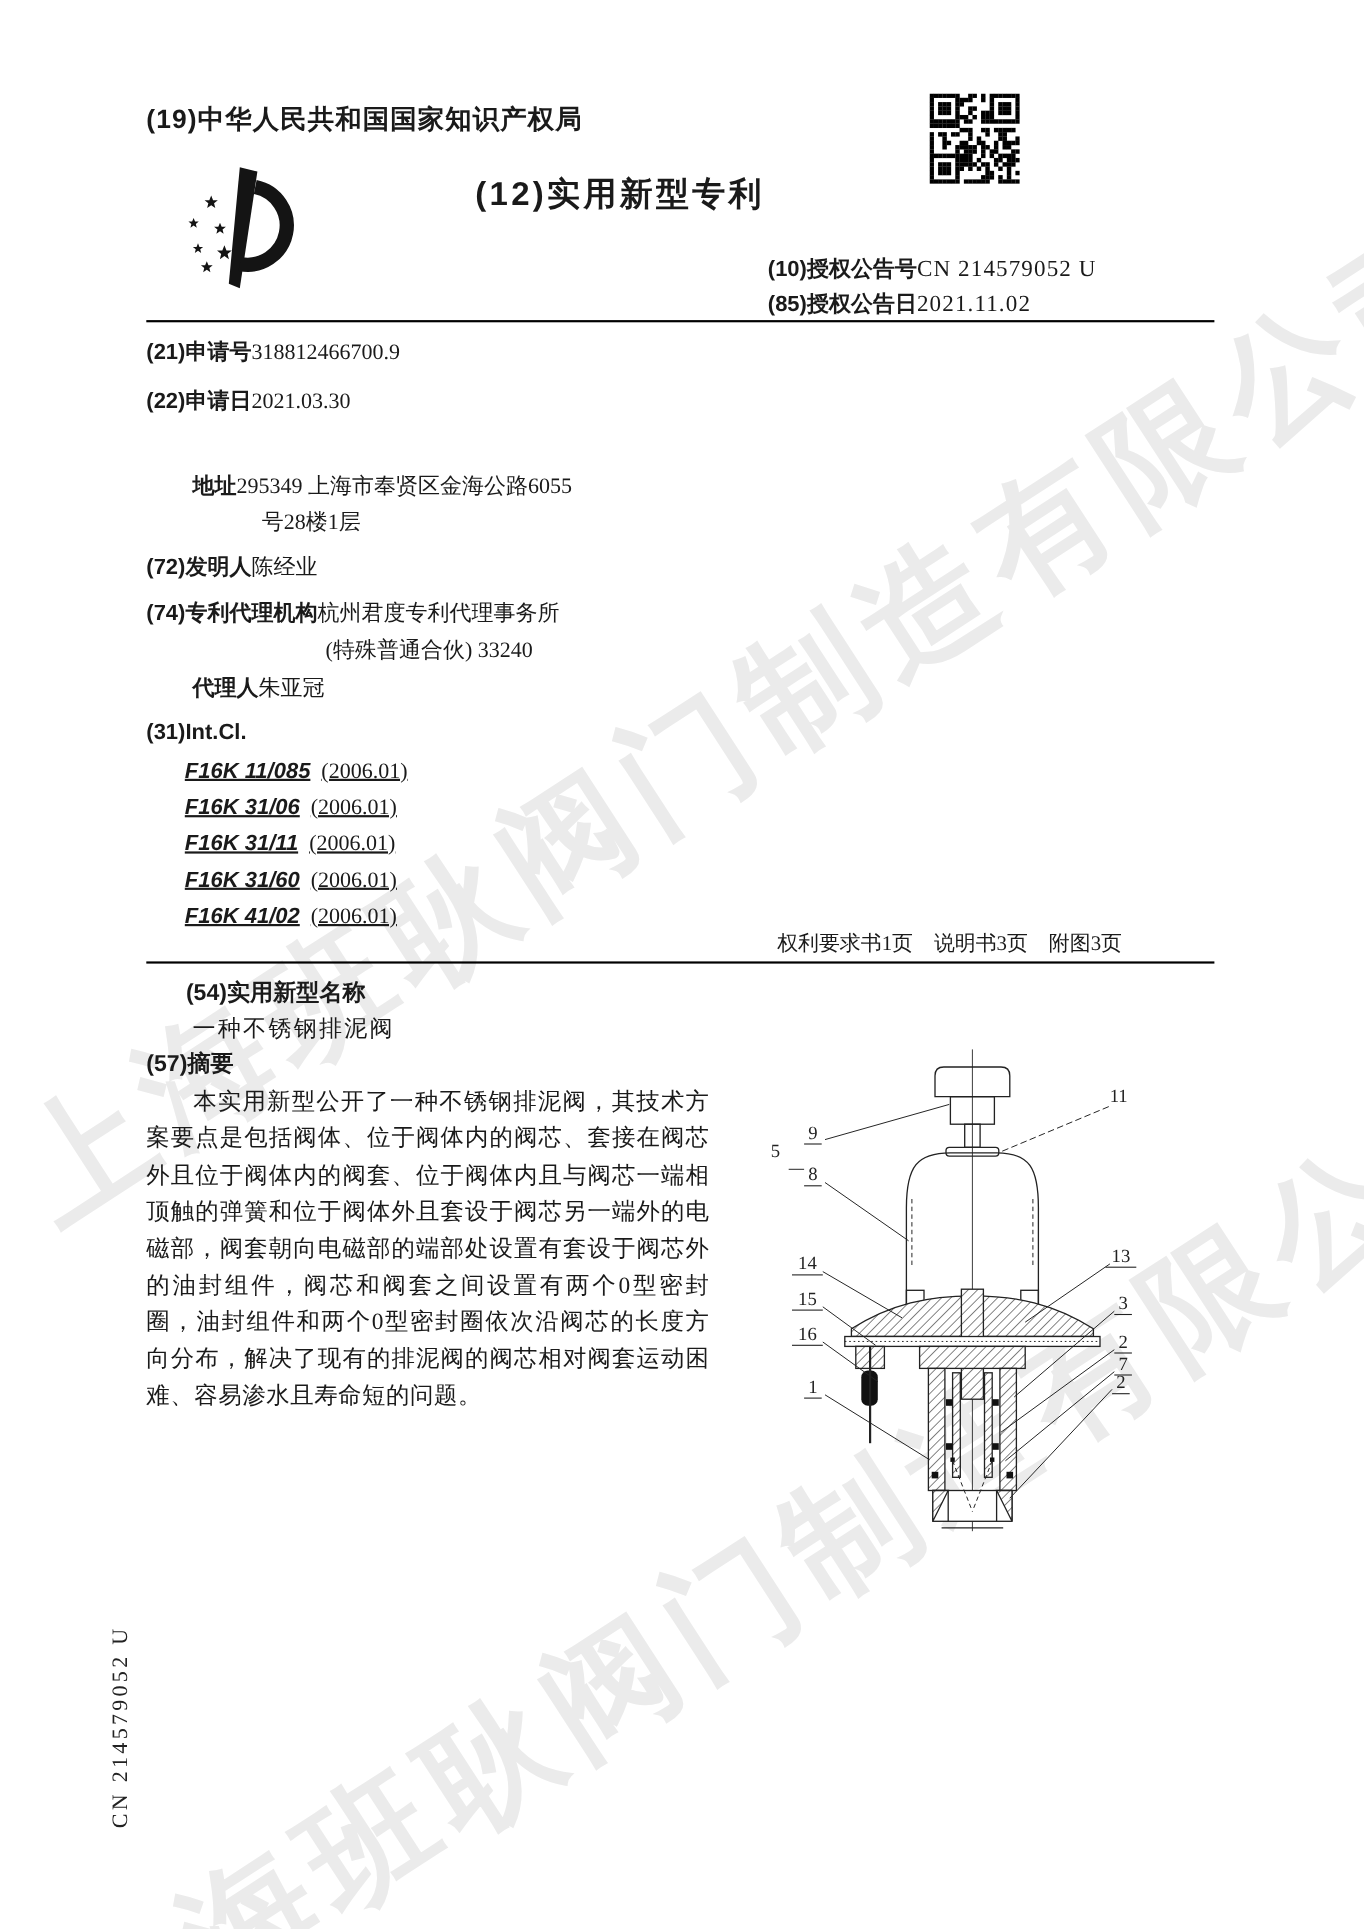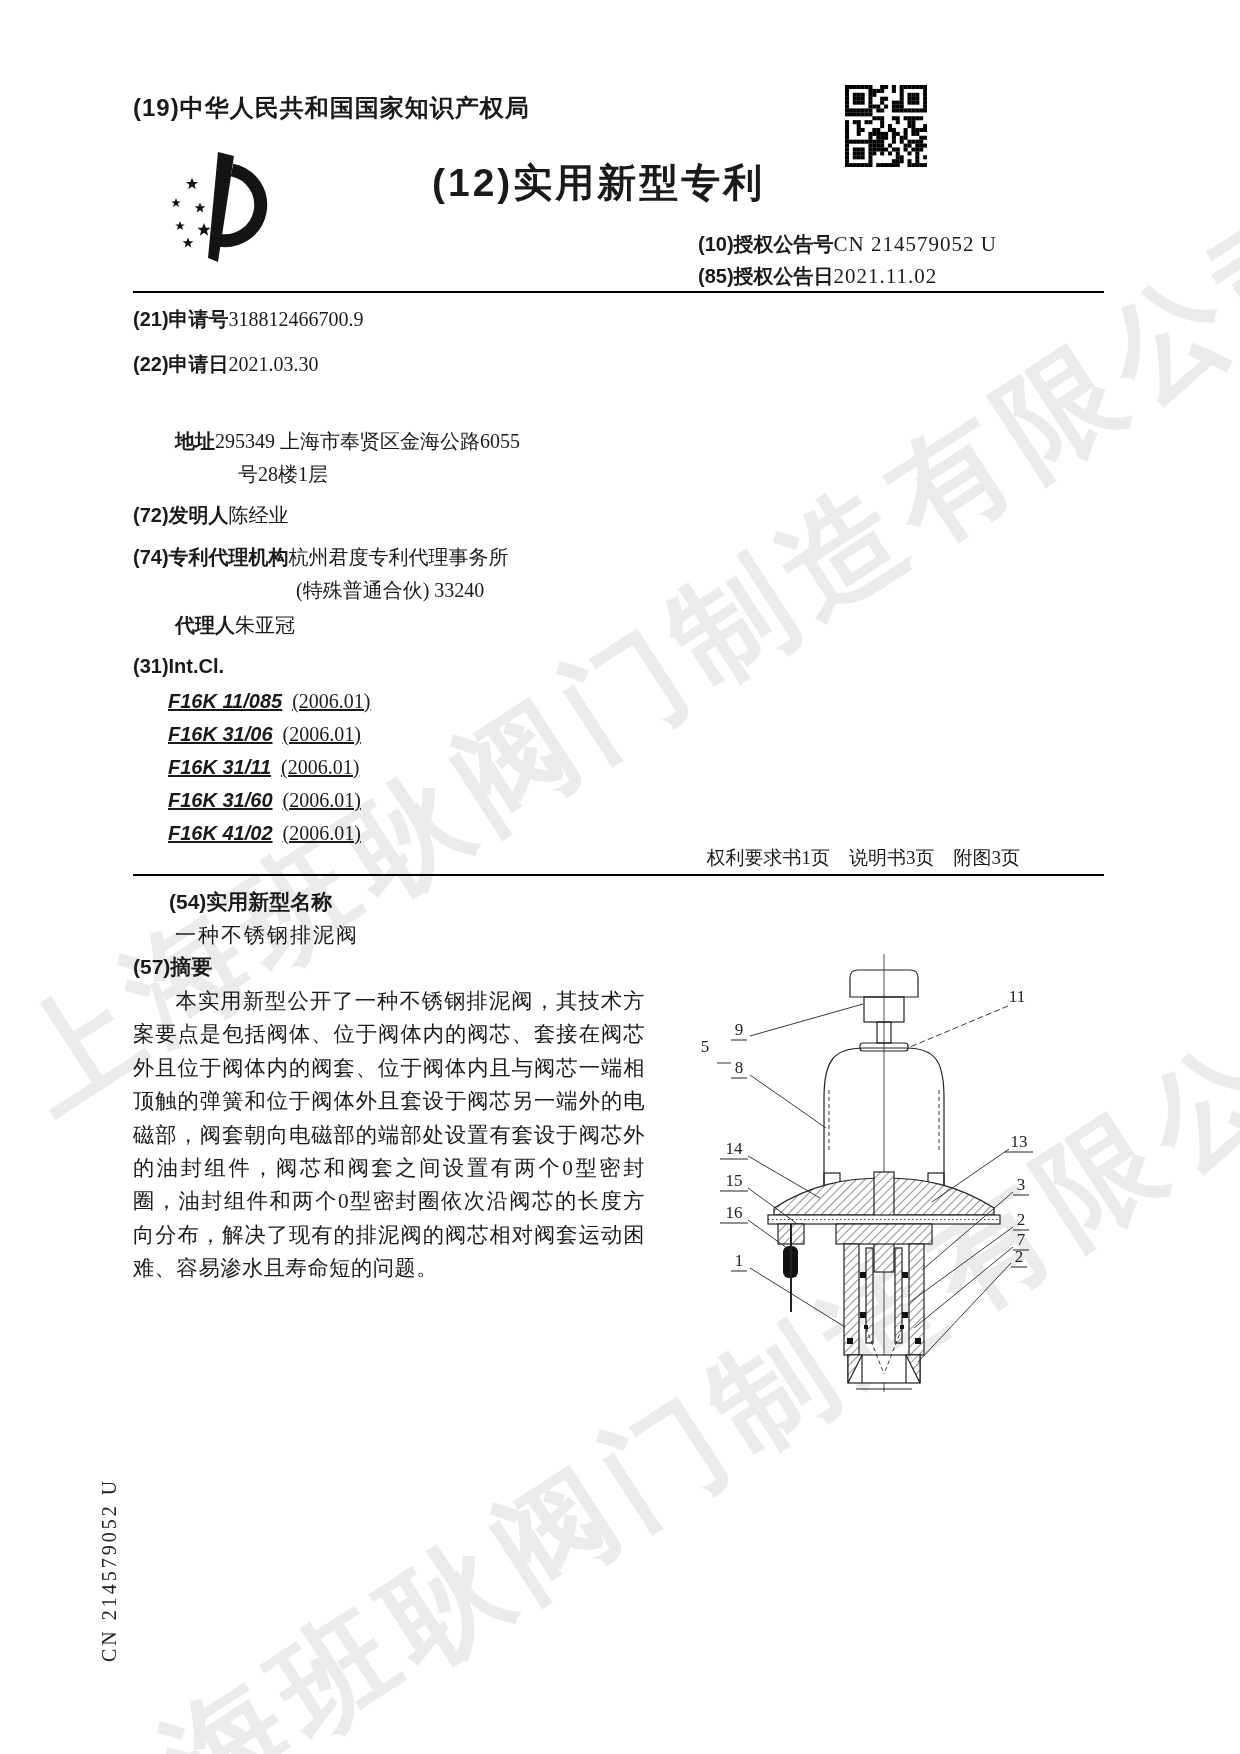--- a/index.html
+++ b/index.html
@@ -15,21 +15,21 @@
   }
   .wm1{left:-14px;top:1014px;}
   .wm2{left:26px;top:1782px;}
   
   .abs{position:absolute;z-index:2;}
   .lbl{font-family:"Liberation Sans",sans-serif;font-weight:bold;}
   .val{font-family:"Liberation Serif",serif;}
   .row{display:flex;gap:0;align-items:baseline;}
   
   .office{left:133px;top:92px;font-size:24px;letter-spacing:1px;}
-  .doc-type{left:432px;top:156px;font-size:39px;letter-spacing:3px;text-align:center;}
+  .doc-type{left:432px;top:156px;font-size:30px;letter-spacing:3px;text-align:center;}
   .pub-row{font-size:20px;}
   .pub-no-row{left:698px;top:231px;}
   .pub-date-row{left:698px;top:263px;}
   .pub-row .val{font-size:21px;letter-spacing:1px;}
   .rule{position:absolute;left:133px;width:971px;height:2px;background:#000;z-index:2;}
   .rule1{top:291px;}
   .rule2{top:874px;}
   
   .bib{font-size:20px;}
   .r21{left:133px;top:306px;}

